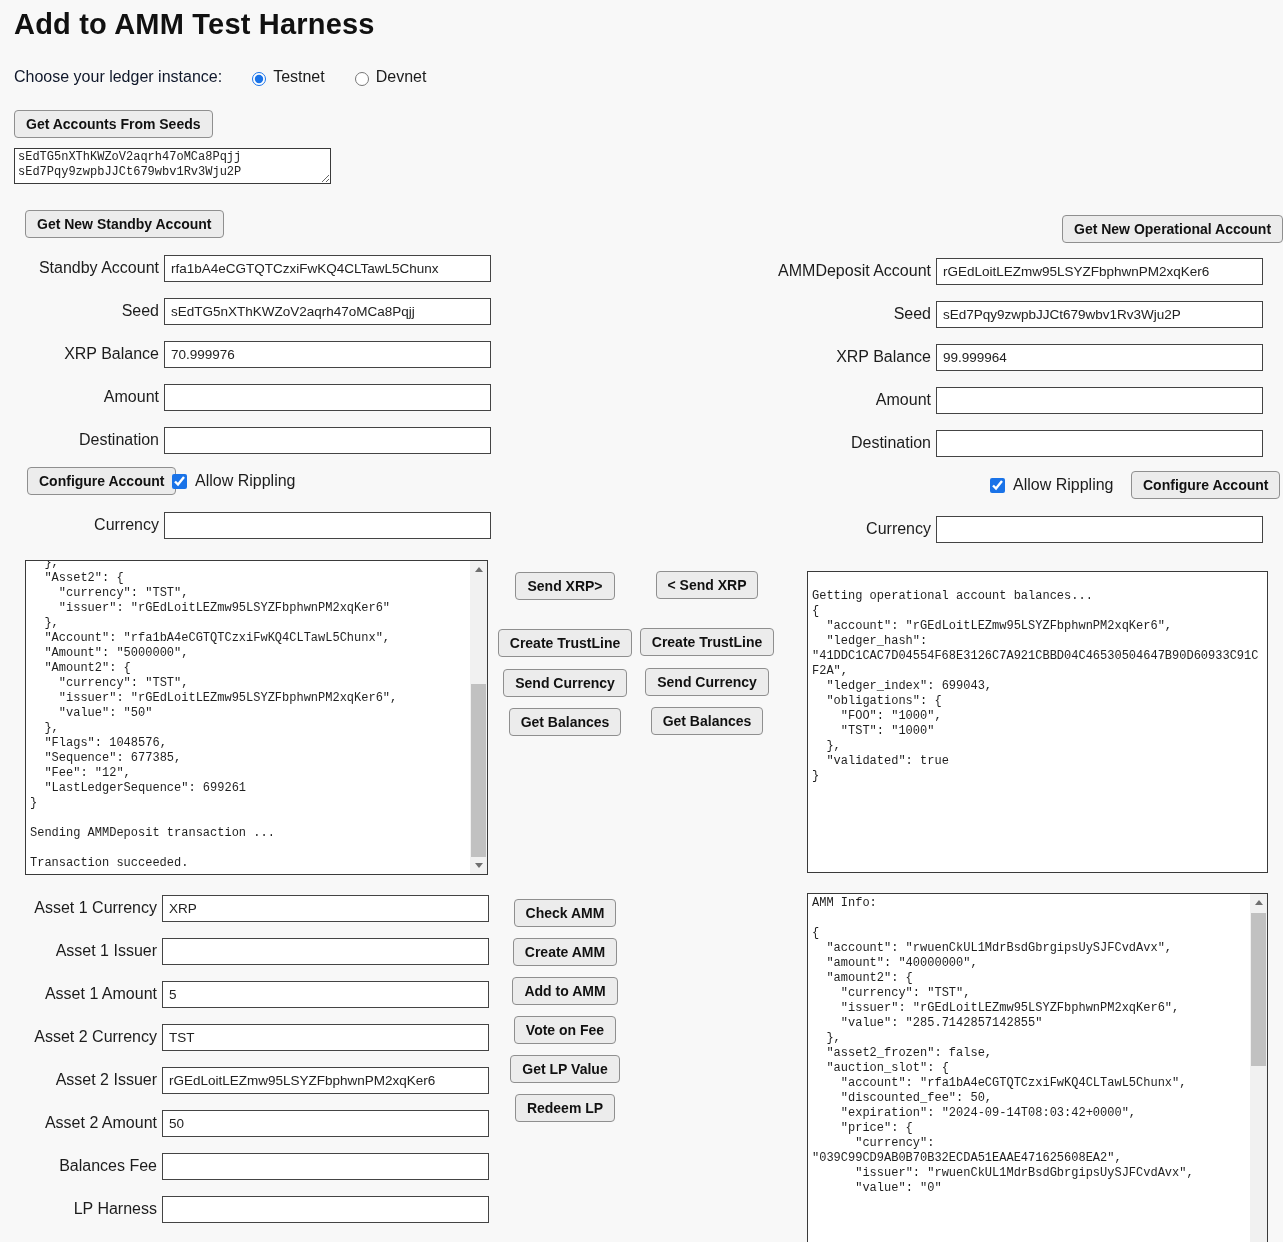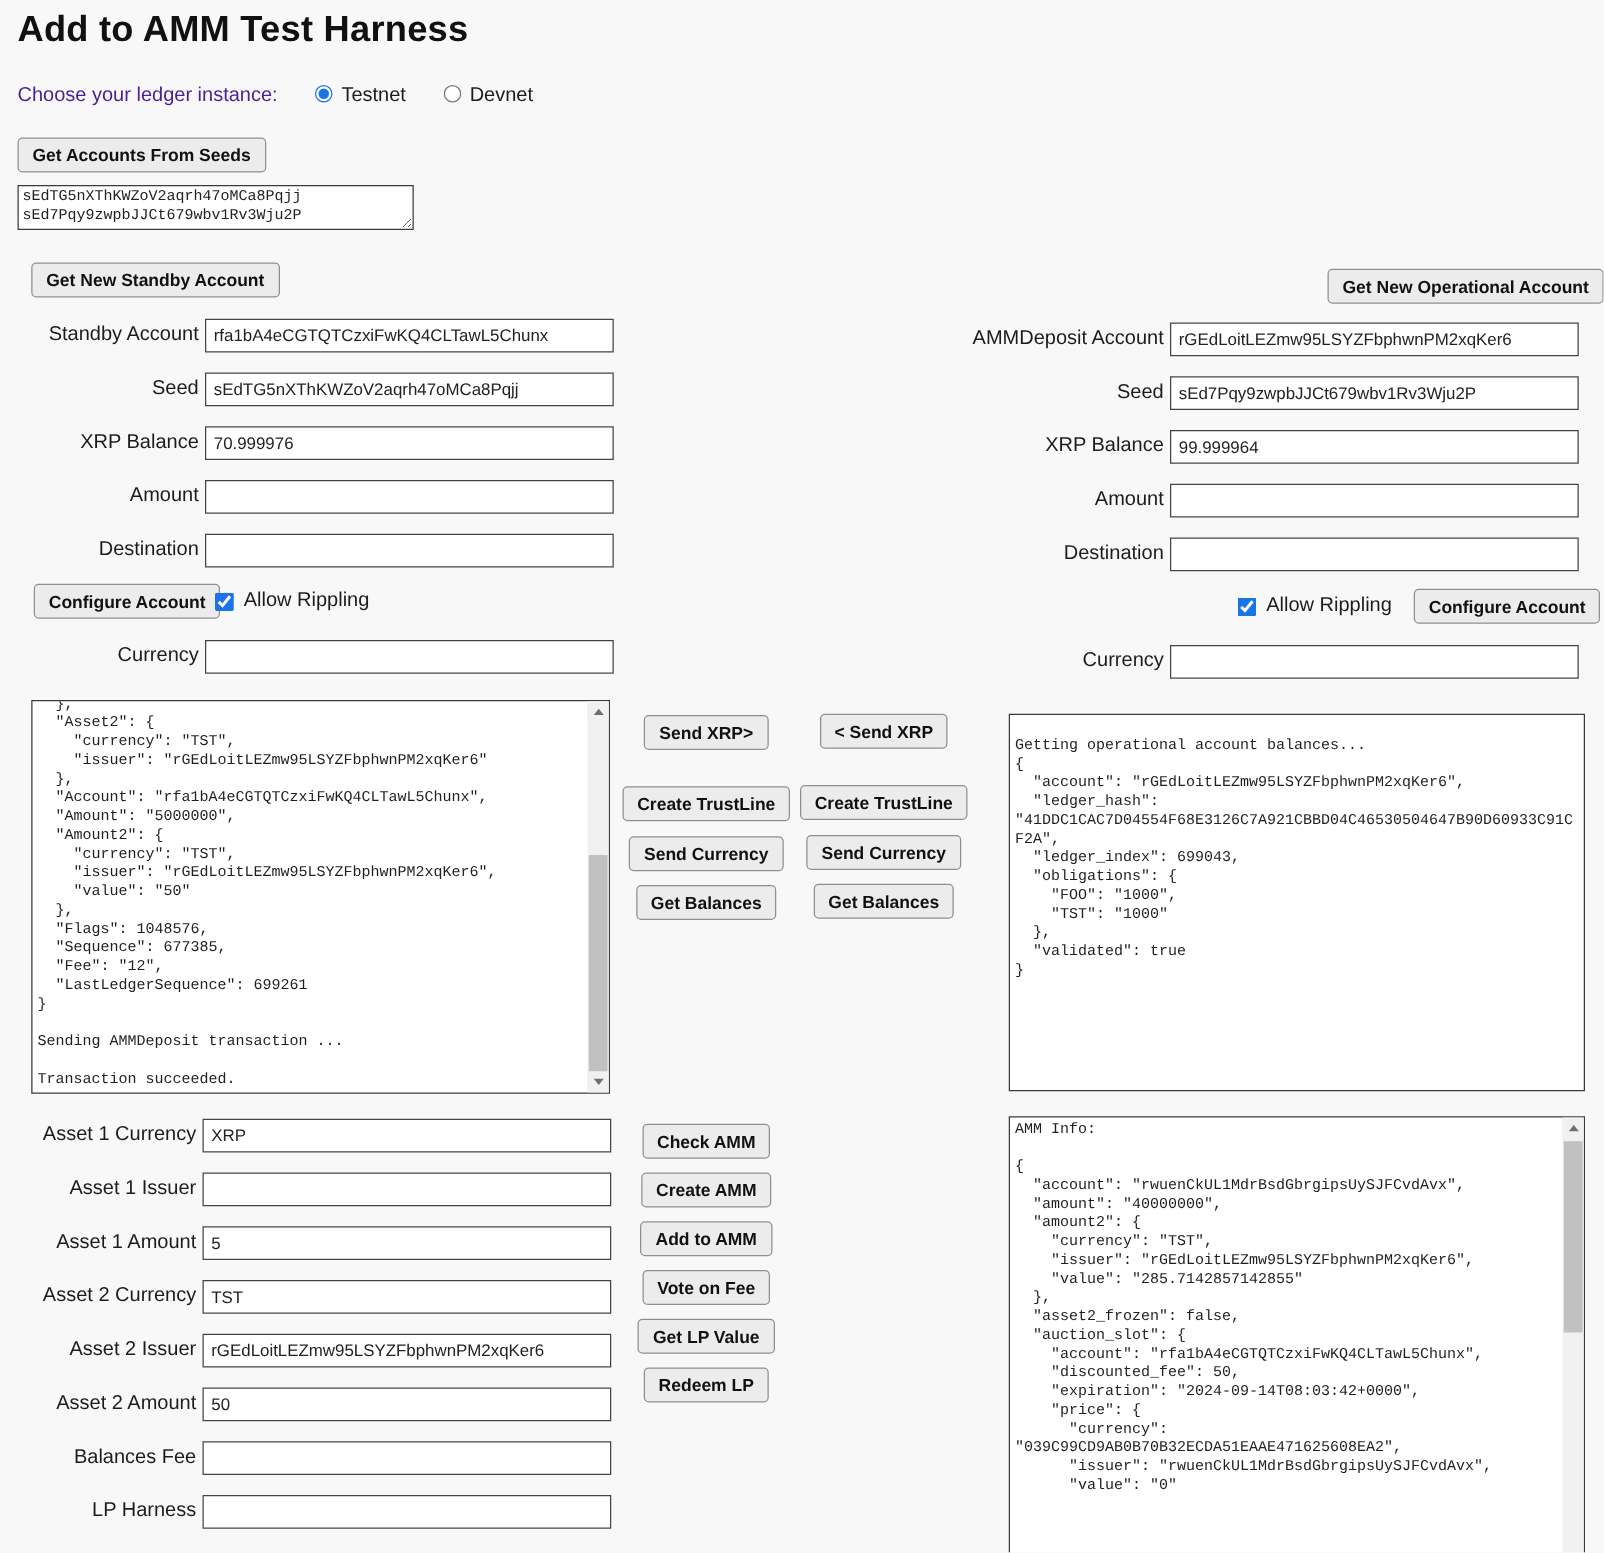--- a/index.html
+++ b/index.html
@@ -7,22 +7,22 @@
   .page {
     position: relative; width: 1283px; height: 1242px;
     background:#f8f8f8; overflow:hidden;
     font-family:"Liberation Sans", sans-serif; color:#1c1c1c;
   }
   .abs { position:absolute; }
 
   h1.title { position:absolute; left:14px; top:8px; font-size:29px; font-weight:700; color:#111; letter-spacing:0.2px; }
 
   .ledger-row { position:absolute; left:14px; top:66px; height:22px; display:flex; align-items:center; font-size:16px; }
-  .ledger-row .prompt { color:#4c1d95; }
-  .radio-opt { display:flex; align-items:flex-start; cursor:default; }
+  .ledger-row .prompt { color:#0f172a; }
+  .radio-opt { display:flex; align-items:flex-end; cursor:default; }
   .radio-opt input { width:14px; height:14px; accent-color:#1a73e8; margin-right:7px; }
   .radio-opt:first-of-type { margin-left:30px; }
   .radio-opt + .radio-opt { margin-left:30px; }
 
   button.btn {
     background:#ececec; border:1px solid #8f8f8f; border-radius:4px;
     font-family:"Liberation Sans", sans-serif; font-size:14px; font-weight:700; color:#111;
     height:28px; padding:0 11px; cursor:pointer; white-space:nowrap;
   }
 

